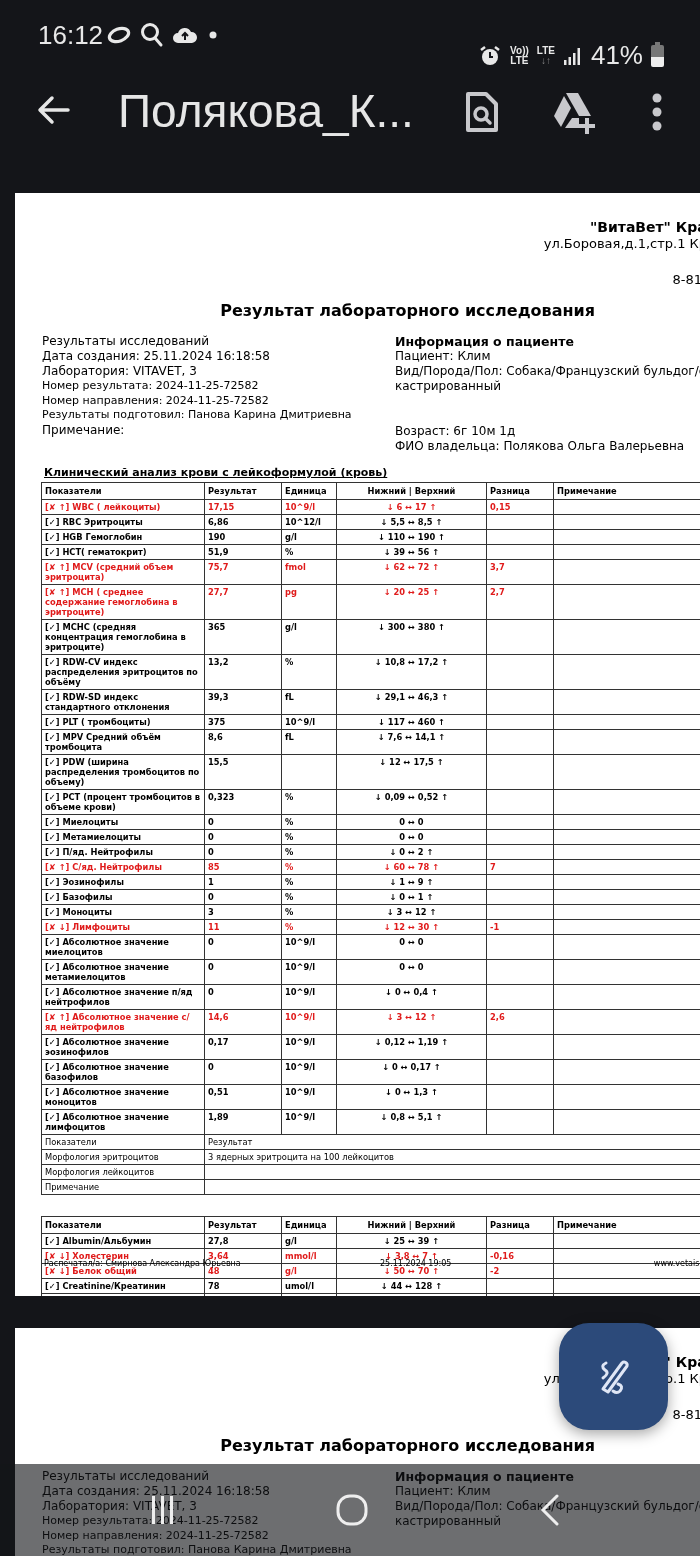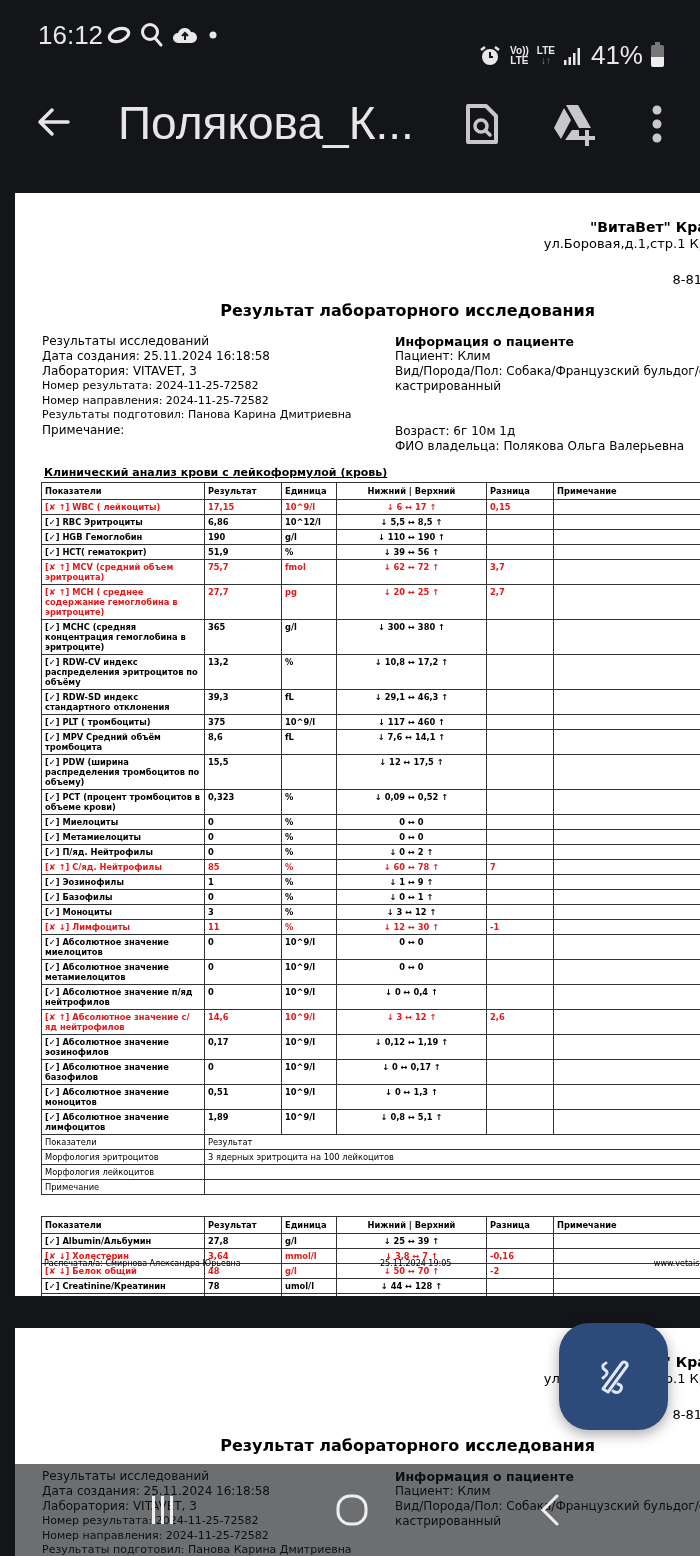--- a/index.html
+++ b/index.html
@@ -10,21 +10,21 @@
     .status-bar { position: absolute; top: 4px; left: 0; width: 700px; height: 64px; }
     .status-time { position: absolute; left: 38px; top: 16px; font-family: "Liberation Sans", sans-serif; font-size: 26px; color: #e8e8e8; }
     .status-left-icons { position: absolute; left: 106px; top: 18px; display: flex; align-items: center; gap: 8px; }
     .status-right { position: absolute; right: 36px; top: 16px; display: flex; align-items: center; gap: 8px; margin-top: 20px; }
     .status-small { font-family: "Liberation Sans", sans-serif; font-size: 10px; line-height: 10px; color: #e8e8e8; text-align: center; font-weight: bold; }
     .status-battery-text { font-family: "Liberation Sans", sans-serif; font-size: 26px; color: #e8e8e8; }
     .battery { width: 13px; height: 22px; border-radius: 2px; background: linear-gradient(to bottom, #777 0%, #777 55%, #eee 55%, #eee 100%); position: relative; }
     .battery::before { content: ""; position: absolute; top: -3px; left: 4px; width: 5px; height: 3px; background: #777; }
 
     
-    .app-bar { position: absolute; top: 76px; left: 0; width: 640px; height: 100px; }
+    .app-bar { position: absolute; top: 64px; left: 0; width: 640px; height: 100px; }
     .back-btn { position: absolute; left: 34px; top: 26px; width: 40px; height: 40px; cursor: pointer; }
     .app-title { position: absolute; left: 118px; top: 20px; font-family: "Liberation Sans", sans-serif; font-size: 46px; color: #e6e6e6; white-space: nowrap; }
     .app-action { position: absolute; top: 26px; width: 44px; height: 44px; cursor: pointer; }
 
     
     .page { position: absolute; left: 15px; width: 700px; background: #ffffff; color: #000; overflow: hidden; font-family: "DejaVu Sans", sans-serif; }
     .page1 { top: 193px; height: 1103px; }
     .page2 { top: 1328px; height: 240px; }
 
     .clinic-name { position: absolute; right: 0; top: 26px; font-weight: bold; font-size: 14px; white-space: nowrap; }

